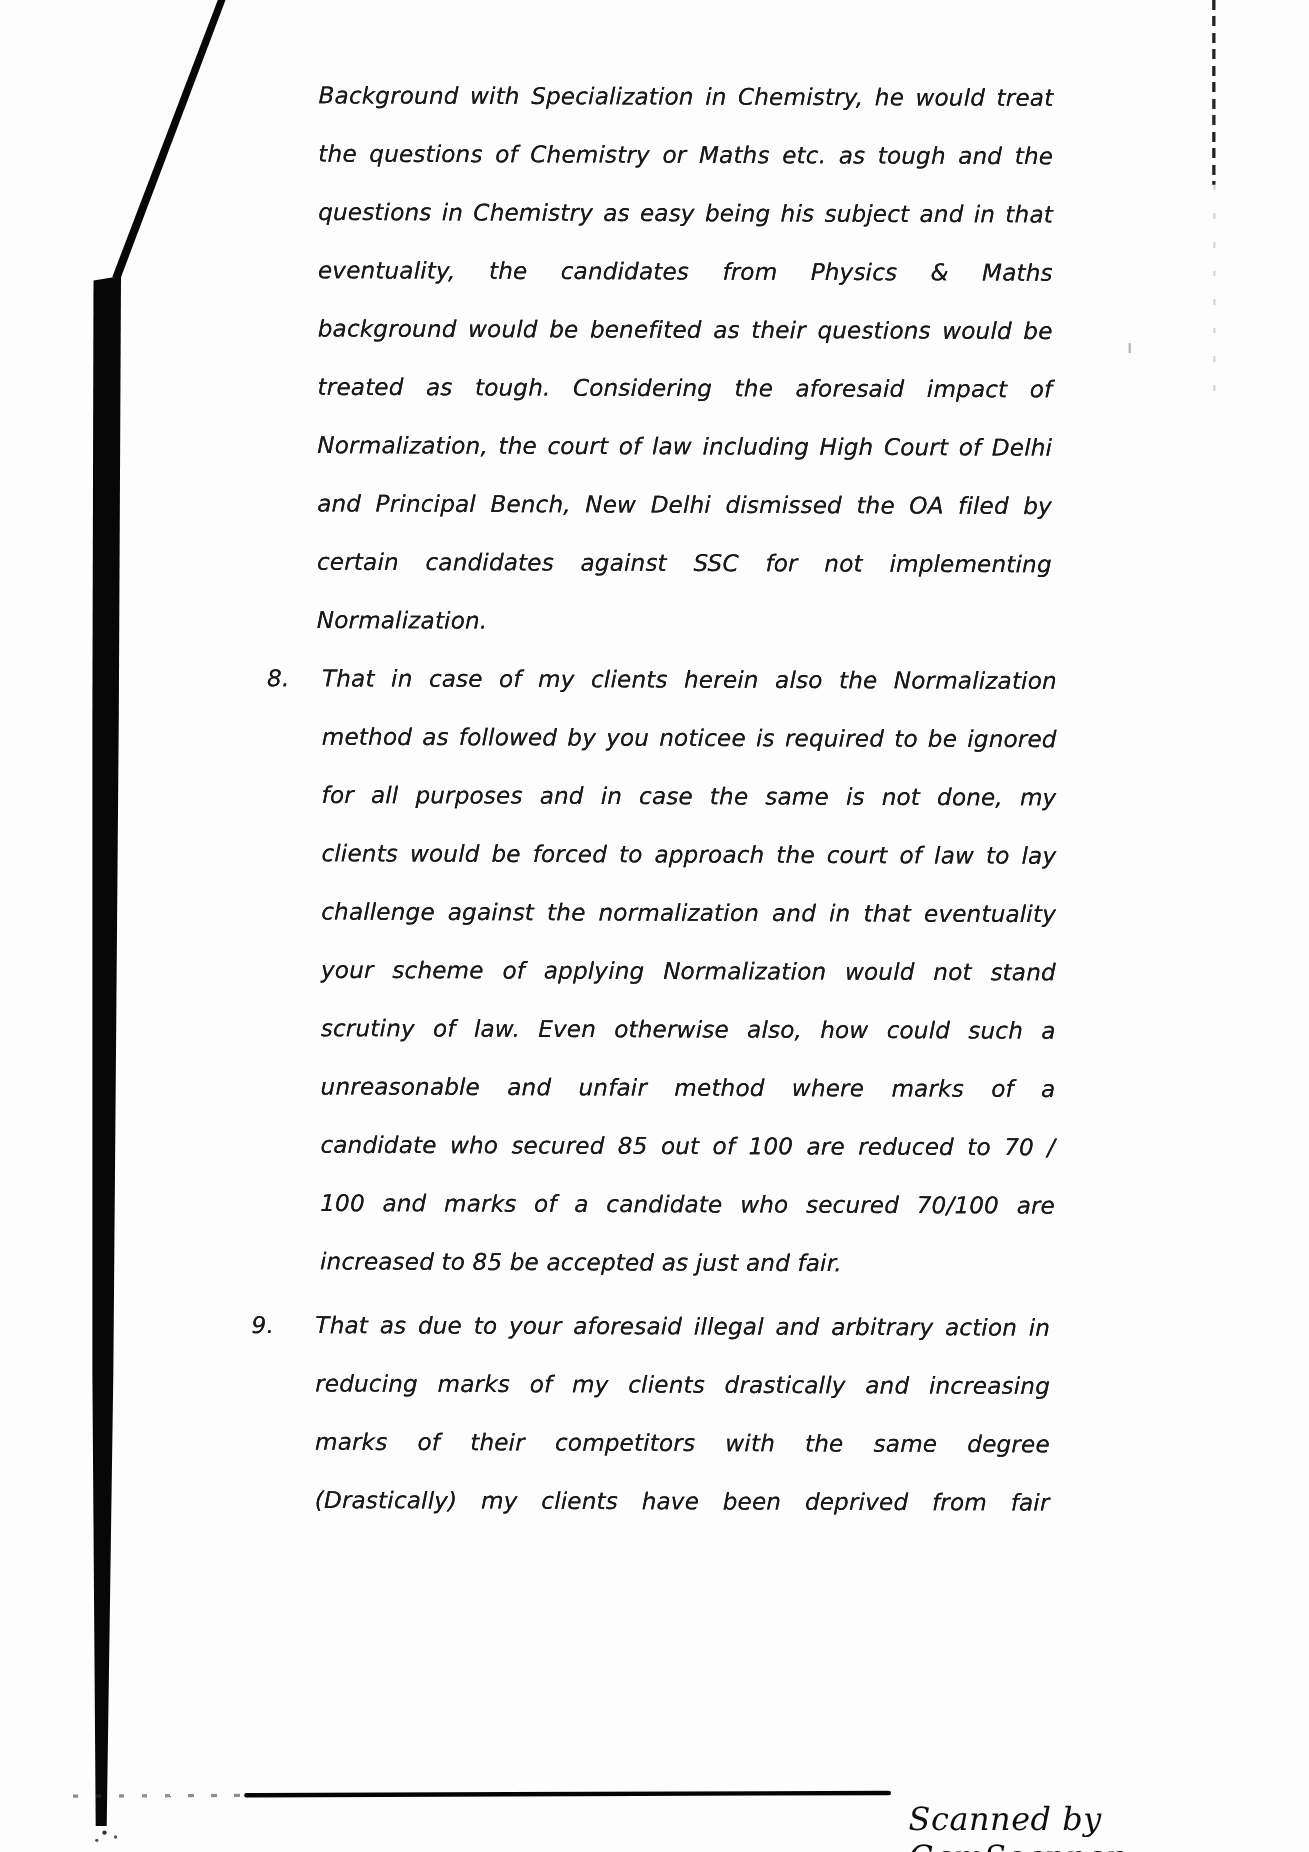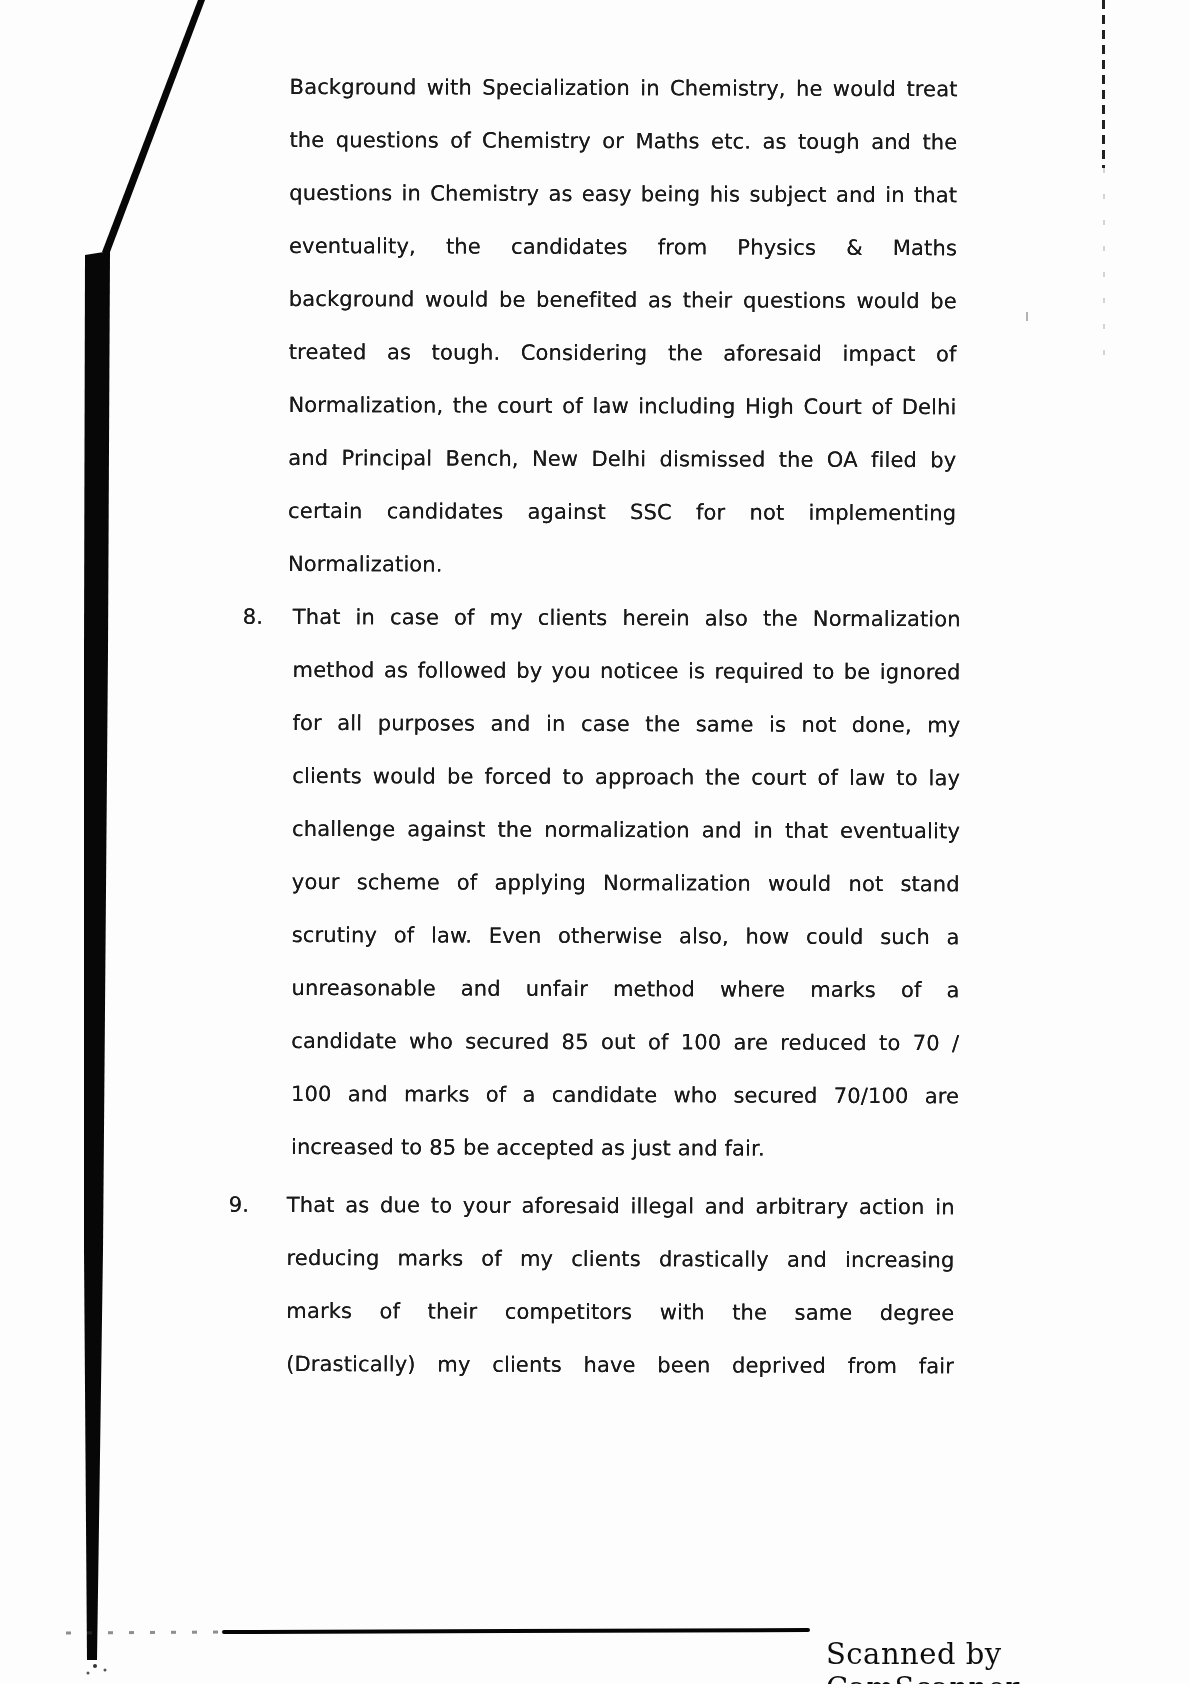--- a/index.html
+++ b/index.html
@@ -3,20 +3,21 @@
 <meta charset="utf-8">
 <style>
   html,body{margin:0;padding:0;background:#e9e9e9;}
   .page{
     position:relative;
     width:1190px;height:1684px;
     margin:0 auto;
     background:#fdfdfd;
     overflow:hidden;
     font-family:"DejaVu Sans","Liberation Sans",sans-serif;
+    font-style:italic;
   }
   .sheet{
     position:absolute;inset:0;
     transform:rotate(0.2deg);
     transform-origin:595px 840px;
   }
   .para{
     position:absolute;
     width:668px;
     color:#1a1a1a;

